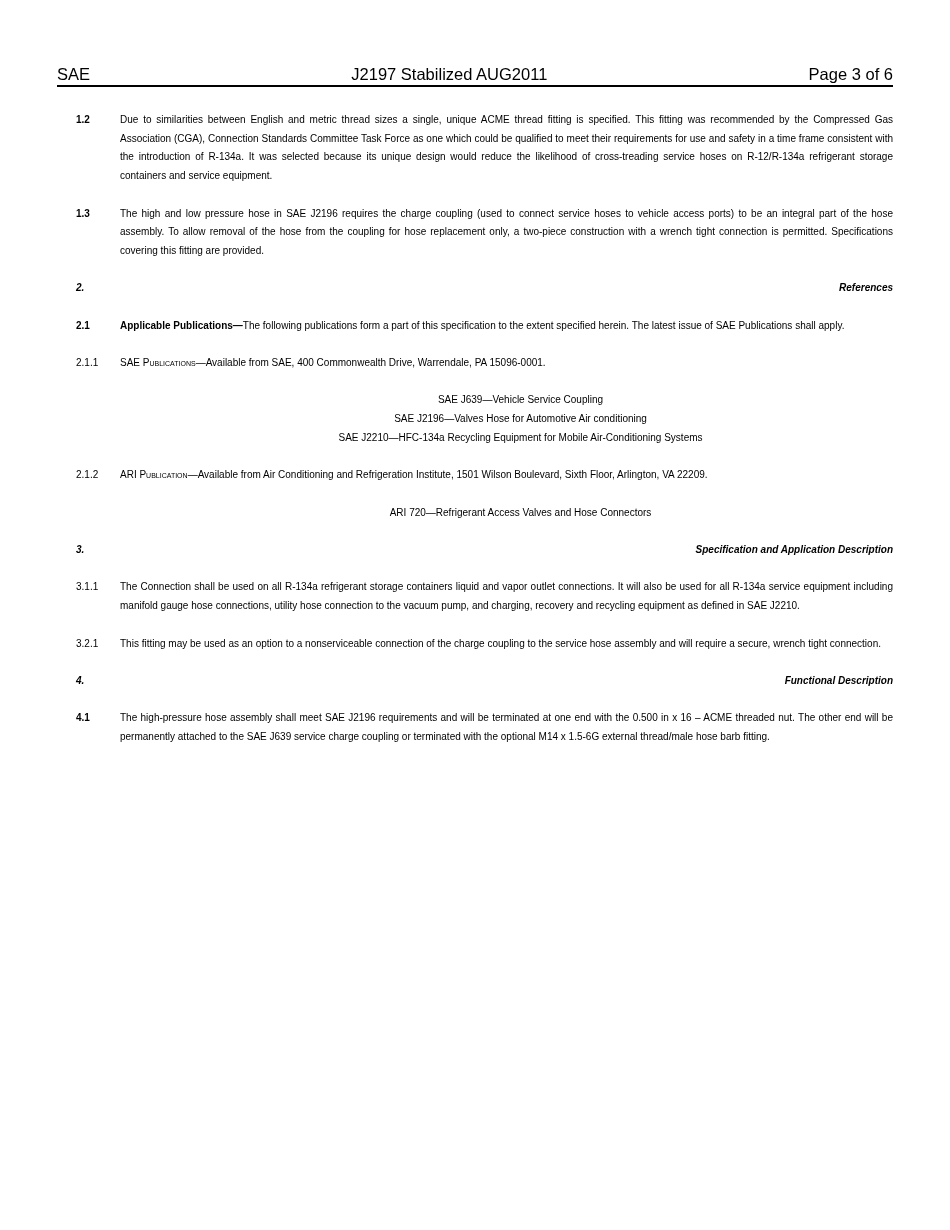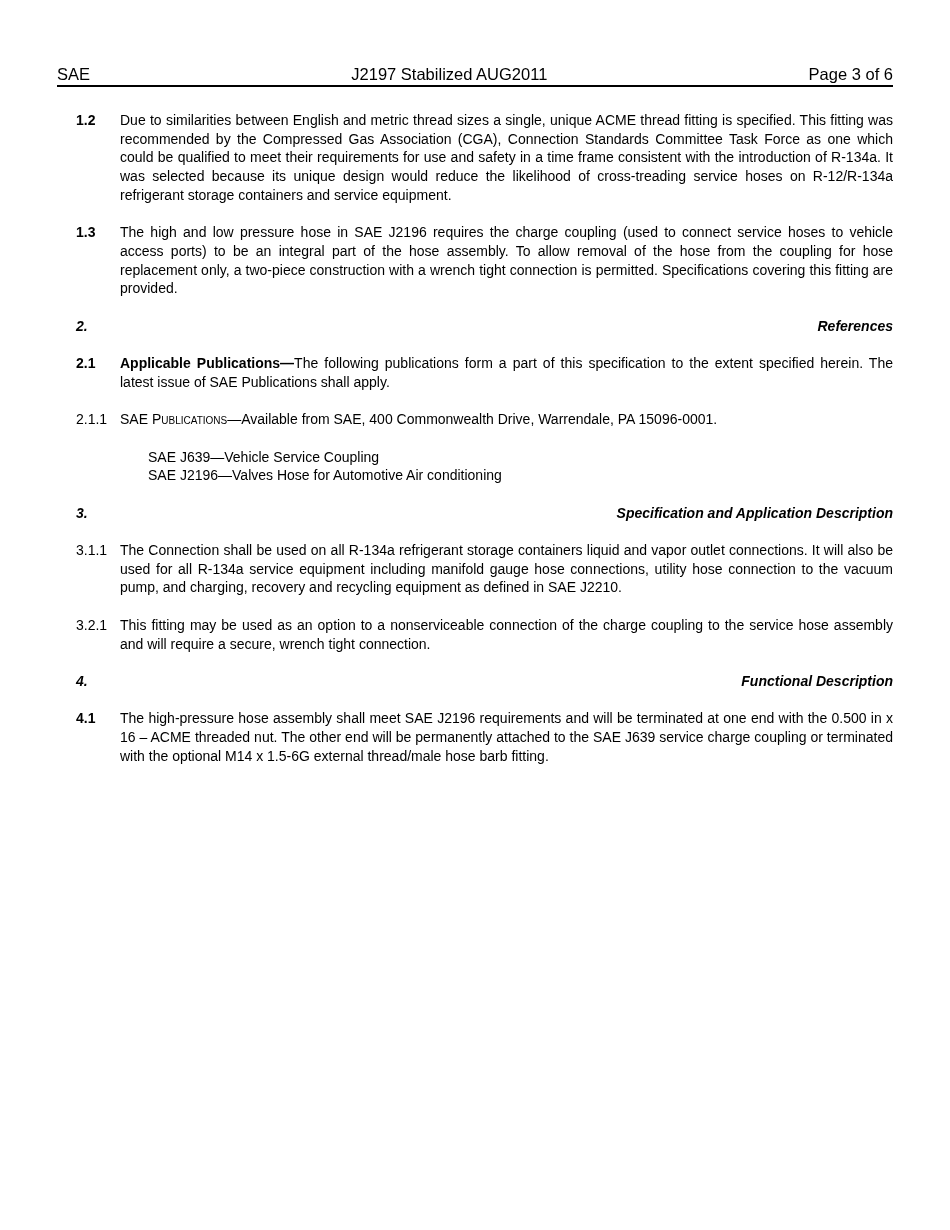--- a/index.html
+++ b/index.html
@@ -28,21 +28,21 @@
     line-height: 20px;
     border-bottom: 2px solid #000000;
     padding-bottom: 1px;
   }
   .running-header .hc { white-space: nowrap; }
   .doc-body {
     position: absolute;
     left: 57px;
     top: 111px;
     width: 836px;
-    font-size: 14px;
+    font-size: 10px;
     line-height: 18.7px;
   }
   .block {
     display: flex;
     margin-bottom: 18.7px;
   }
   .block .num {
     flex: 0 0 44px;
     margin-left: 19px;
     white-space: nowrap;
@@ -56,21 +56,21 @@
   .heading .body {
     font-weight: bold;
     font-style: italic;
   }
   .heading .body { text-align: right; }
   .run-b { font-weight: bold; }
   .run-sc { font-variant: small-caps; }
   .list-block {
     margin-left: 91px;
     margin-bottom: 18.7px;
-    text-align: left;
+    text-align: center;
   }
   .list-block .list-line { white-space: nowrap; }
 </style>
 </head>
 <body>
 
 <div class="page">
   <div class="running-header">
     <span class="hc">SAE</span>
     <span class="hc">J2197 Stabilized AUG2011</span>
@@ -93,20 +93,28 @@
         <span class="num bold">2.1</span>
         <div class="body"><span class="run-b ">Applicable Publications—</span><span class="">The following publications form a part of this specification to the extent specified herein.  The latest issue of SAE Publications shall apply.</span></div>
       </div>
       <div class="block">
         <span class="num">2.1.1</span>
         <div class="body"><span class="">SAE </span><span class="run-sc">Publications</span><span class="">—Available from SAE, 400 Commonwealth Drive, Warrendale, PA 15096-0001.</span></div>
       </div>
       <div class="list-block">
         <div class="list-line">SAE J639—Vehicle Service Coupling</div>
         <div class="list-line">SAE J2196—Valves Hose for Automotive Air conditioning</div>
+        <div class="list-line">SAE J2210—HFC-134a Recycling Equipment for Mobile Air-Conditioning Systems</div>
+      </div>
+      <div class="block">
+        <span class="num">2.1.2</span>
+        <div class="body"><span class="">ARI </span><span class="run-sc">Publication</span><span class="">—Available from Air Conditioning and Refrigeration Institute, 1501 Wilson Boulevard, Sixth Floor, Arlington, VA 22209.</span></div>
+      </div>
+      <div class="list-block">
+        <div class="list-line">ARI 720—Refrigerant Access Valves and Hose Connectors</div>
       </div>
       <div class="block heading">
         <span class="num">3.</span>
         <div class="body"><span class="">Specification and Application Description</span></div>
       </div>
       <div class="block">
         <span class="num">3.1.1</span>
         <div class="body"><span class="">The Connection shall be used on all R-134a refrigerant storage containers liquid and vapor outlet connections.  It will also be used for all R-134a service equipment including manifold gauge hose connections, utility hose connection to the vacuum pump, and charging, recovery and recycling equipment as defined in SAE J2210.</span></div>
       </div>
       <div class="block">

